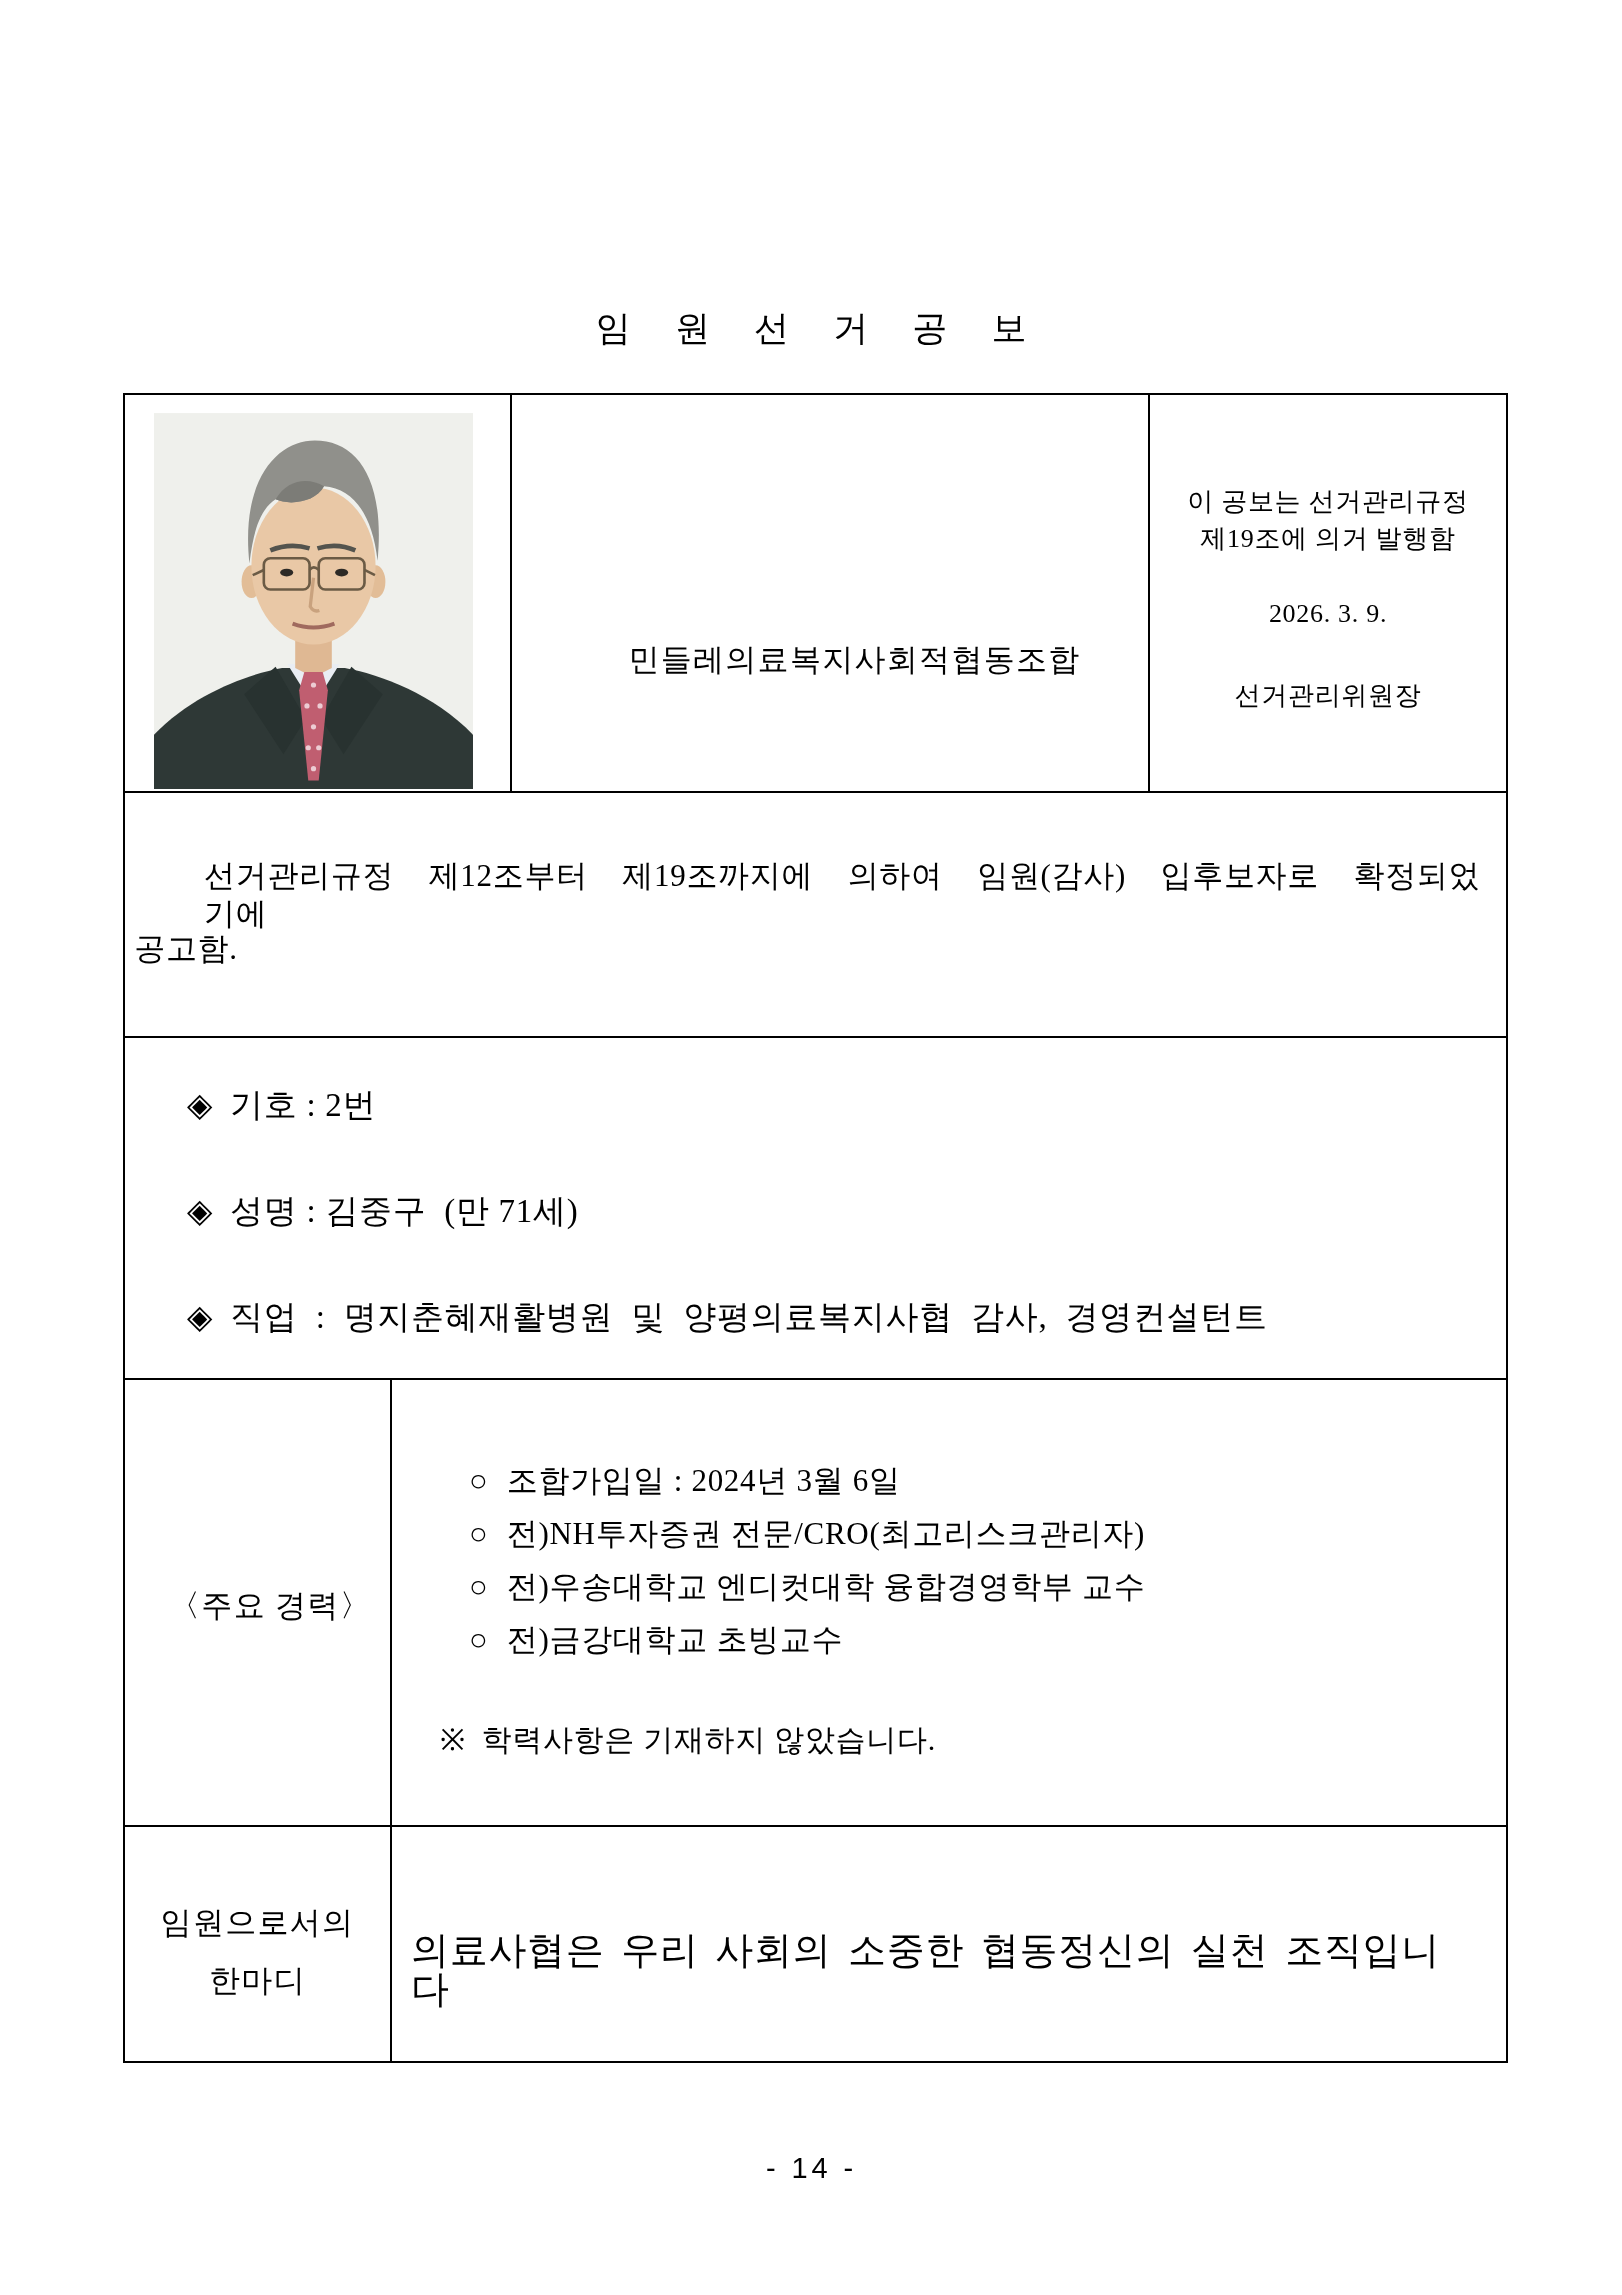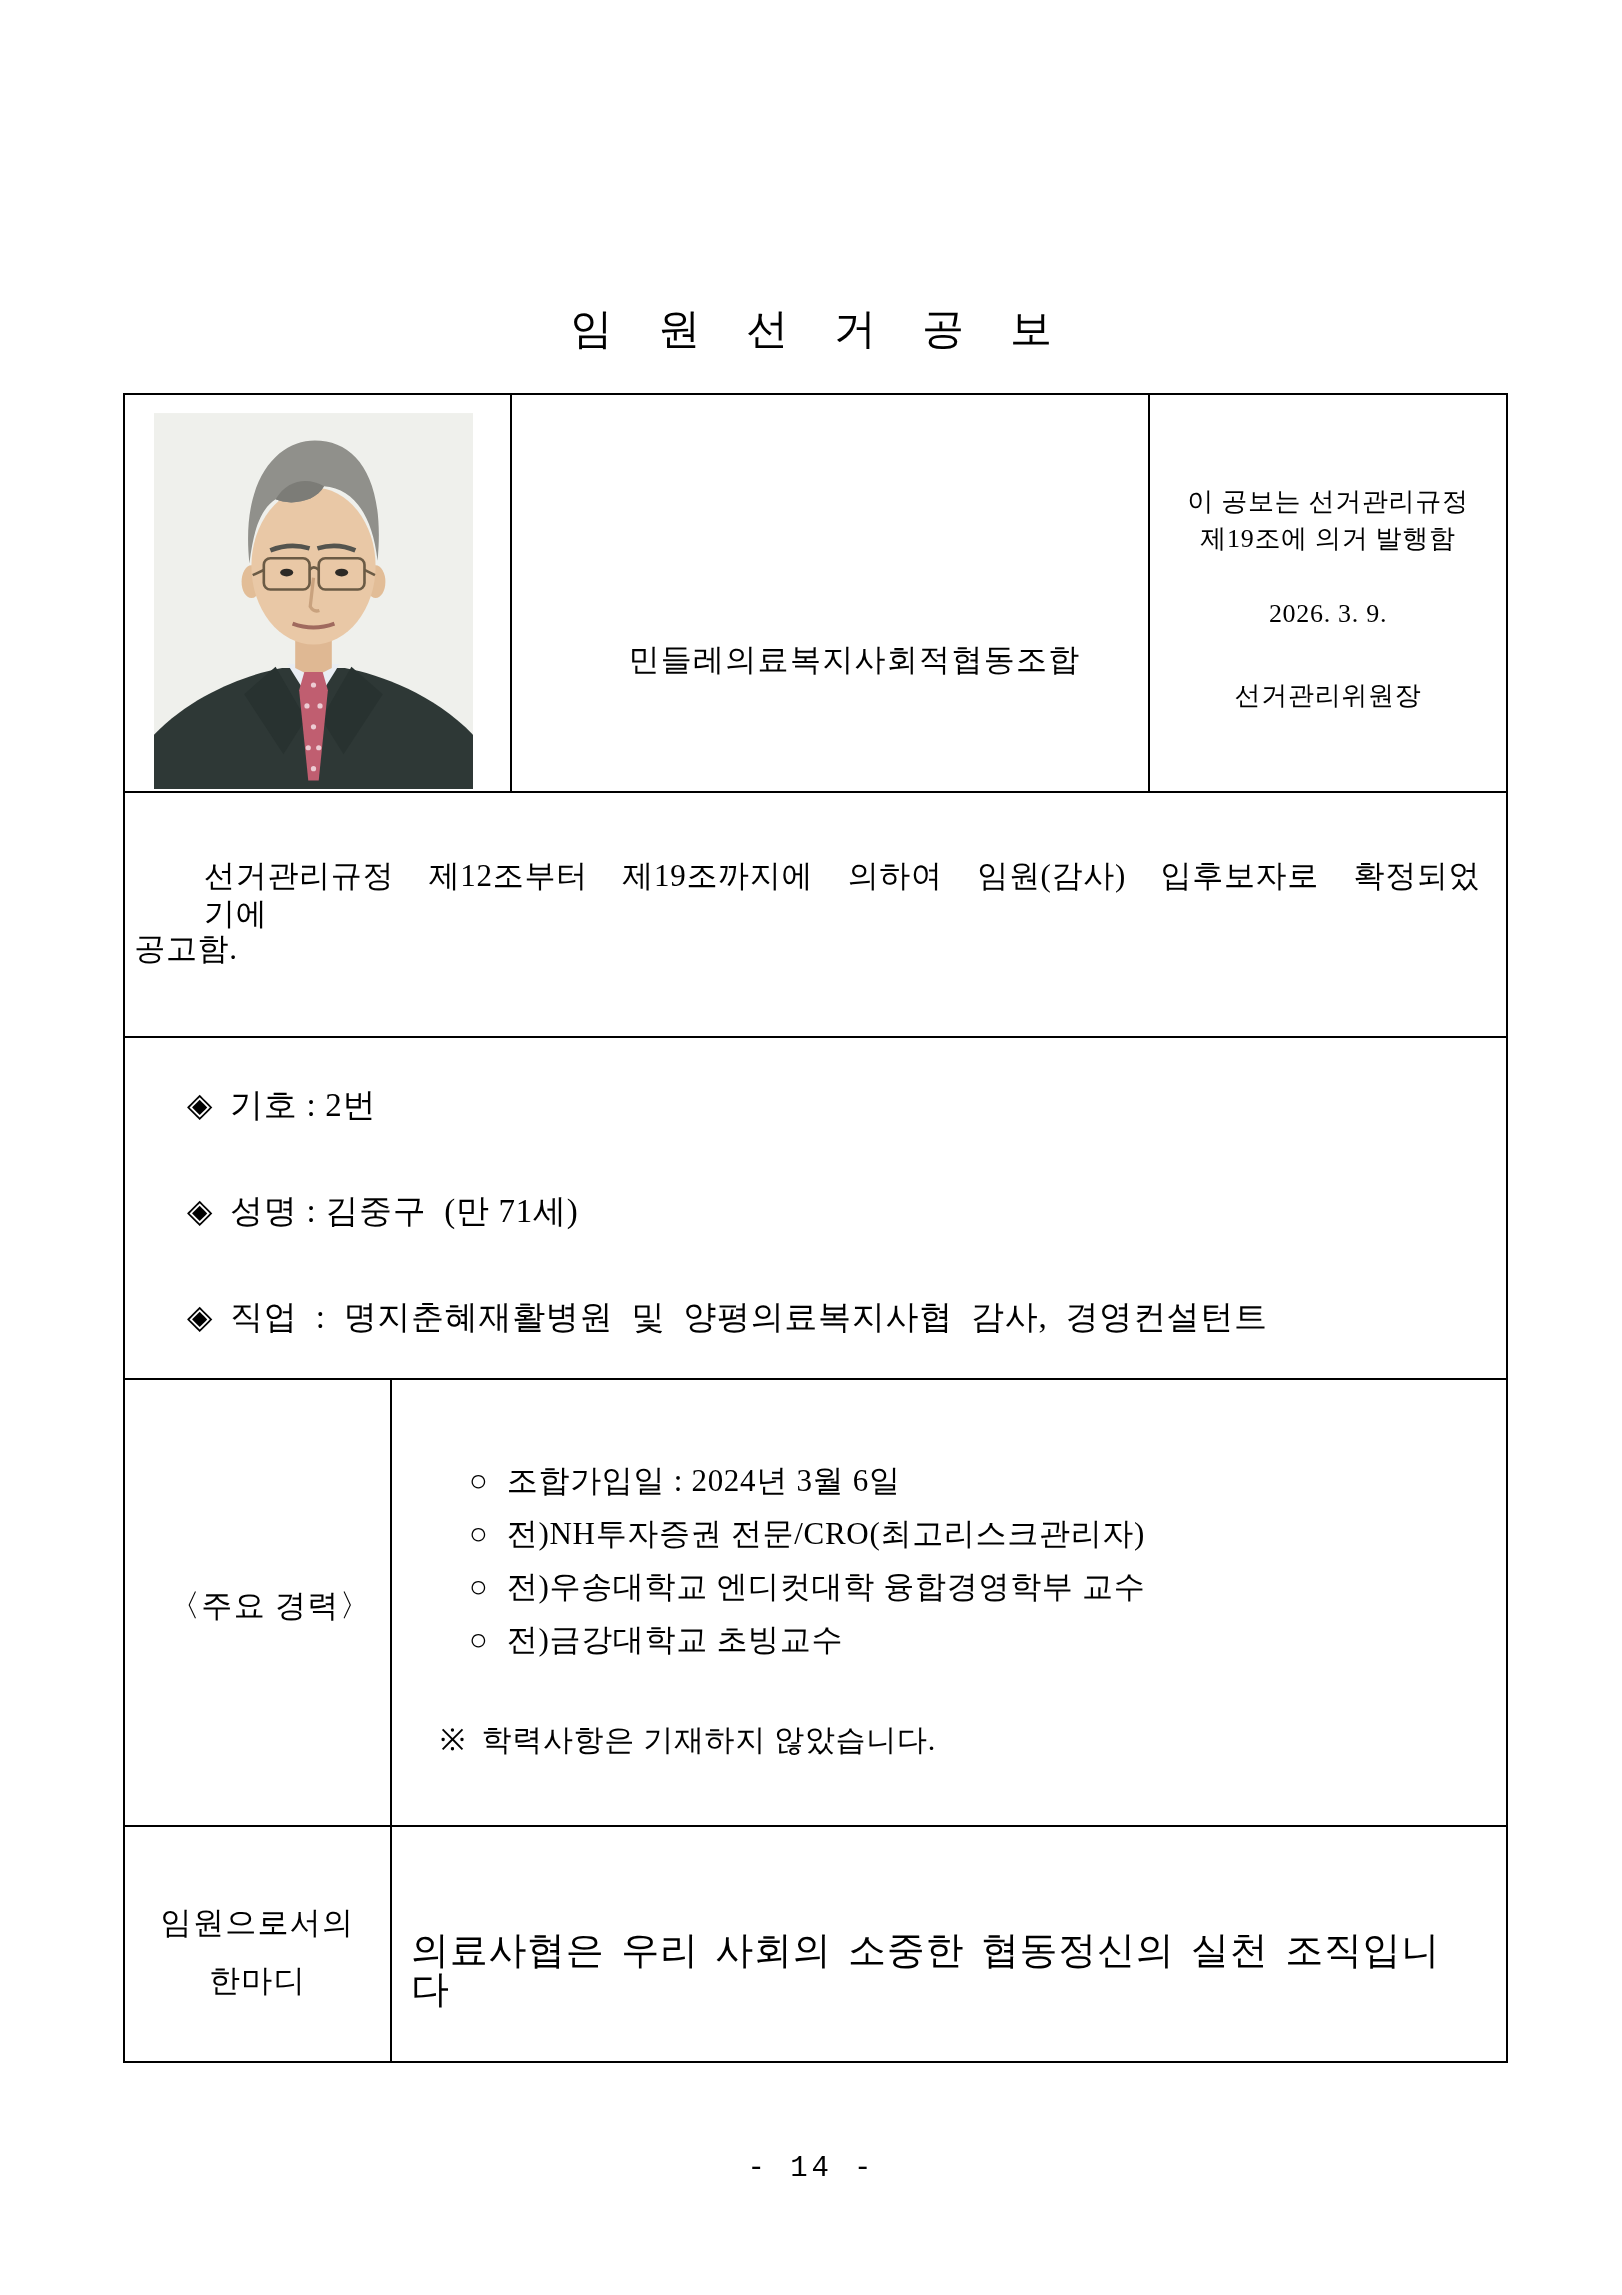--- a/index.html
+++ b/index.html
@@ -7,21 +7,21 @@
     width:1623px;height:2295px;position:relative;
     font-family:"Liberation Serif","DejaVu Serif",serif;
     color:#000;
   }
   .t{white-space:pre-wrap;}
   .page{position:absolute;left:0;top:0;width:1623px;height:2295px;background:#fff;}
 
   
   .doc-title{
     position:absolute;left:0;top:306px;width:1623px;
-    text-align:center;font-size:42px;line-height:46px;
+    text-align:center;font-size:35px;line-height:46px;
     word-spacing:34px;letter-spacing:0.7px;
   }
 
   
   .table{
     position:absolute;left:123px;top:393px;width:1385px;height:1670px;
     border:2px solid #000;box-sizing:border-box;background:#fff;
   }
   .hline{position:absolute;left:0;width:1381px;height:2px;background:#000;}
   .vline{position:absolute;width:2px;background:#000;}
@@ -94,21 +94,21 @@
   .ml1{top:1509px;}
   .ml2{top:1567px;}
   .msg-content{
     position:absolute;left:286px;top:1536px;width:1060px;
     font-size:38px;line-height:39px;word-spacing:6.5px;letter-spacing:0.7px;
   }
 
   
   .page-number{
     position:absolute;left:0;top:2152px;width:1623px;text-align:center;
-    font-family:Liberation Mono, monospace;
+    font-family:Liberation Sans, sans-serif;
     font-size:29px;line-height:33px;letter-spacing:3.9px;
   }
 </style>
 </head>
 <body>
 
 <div class="page">
 
   <div class="doc-title t">임 원 선 거 공 보</div>
 

